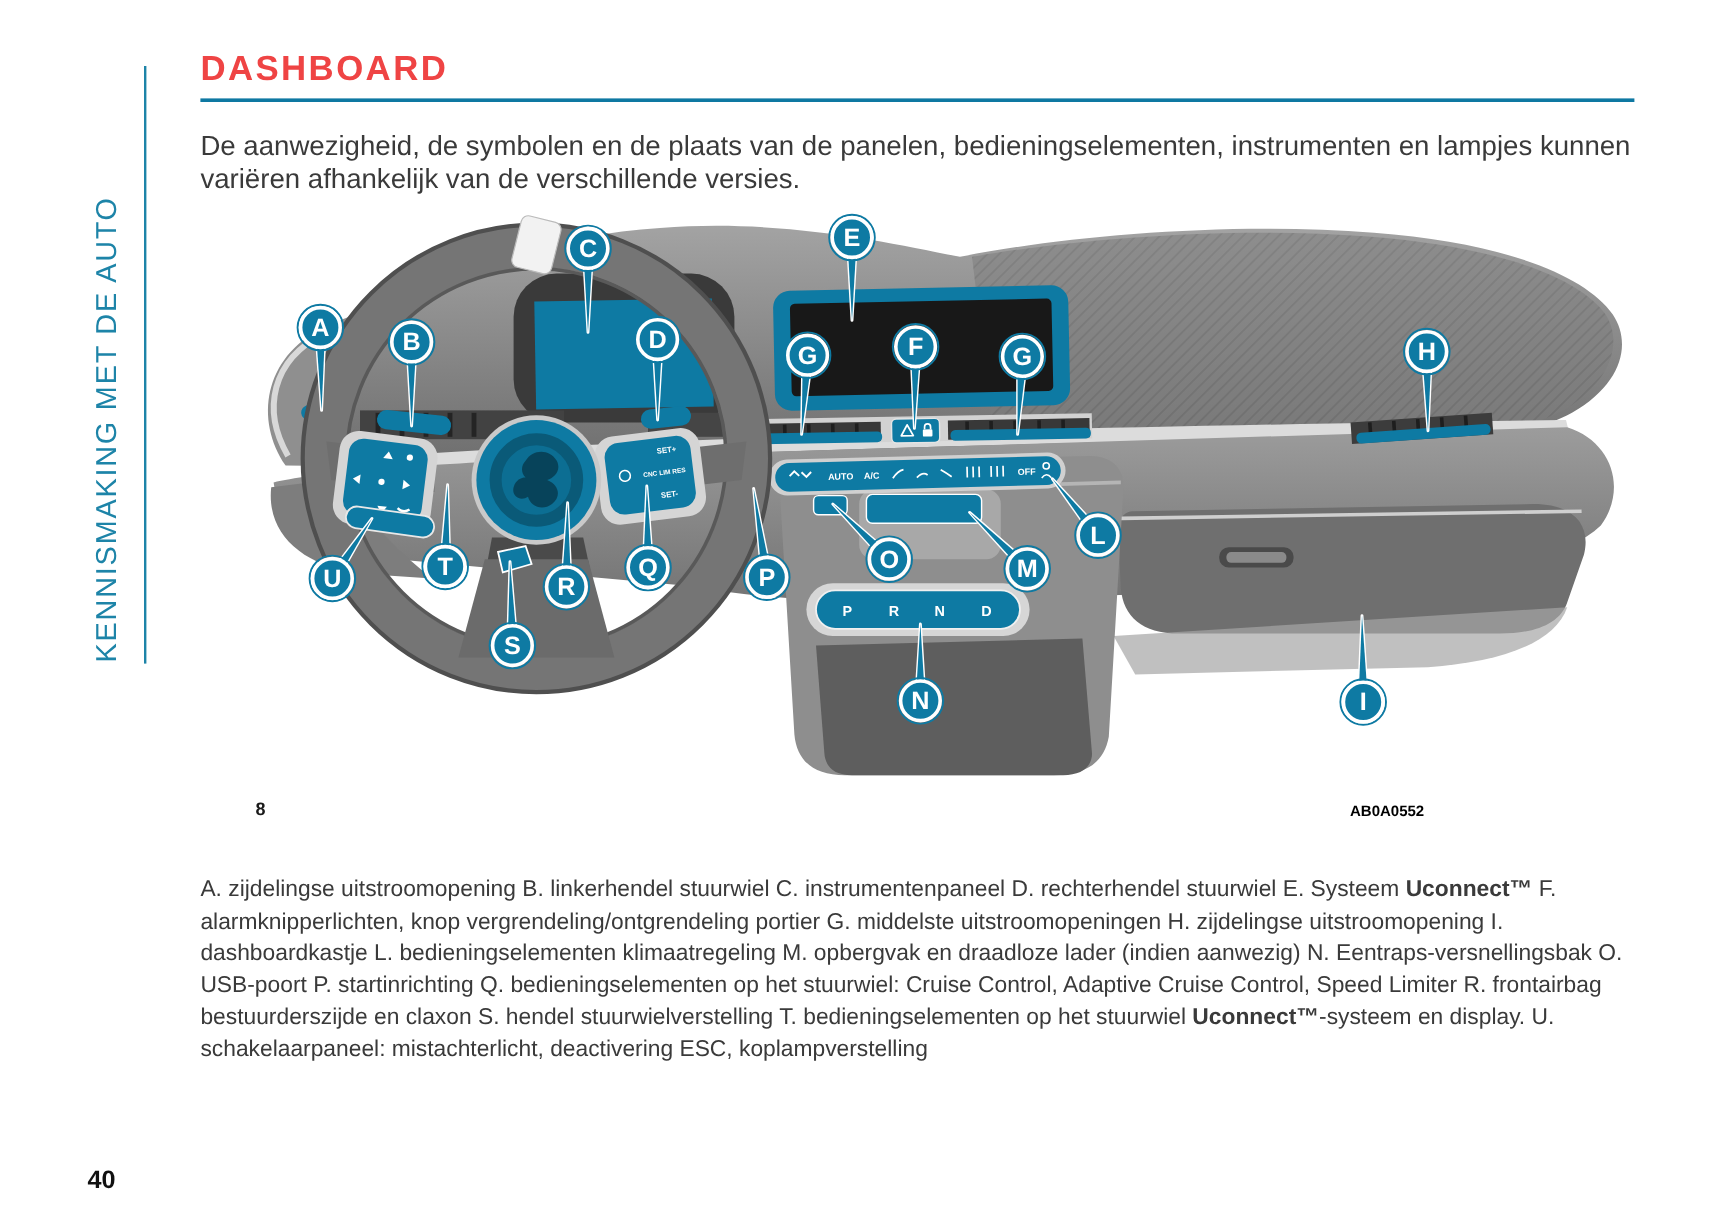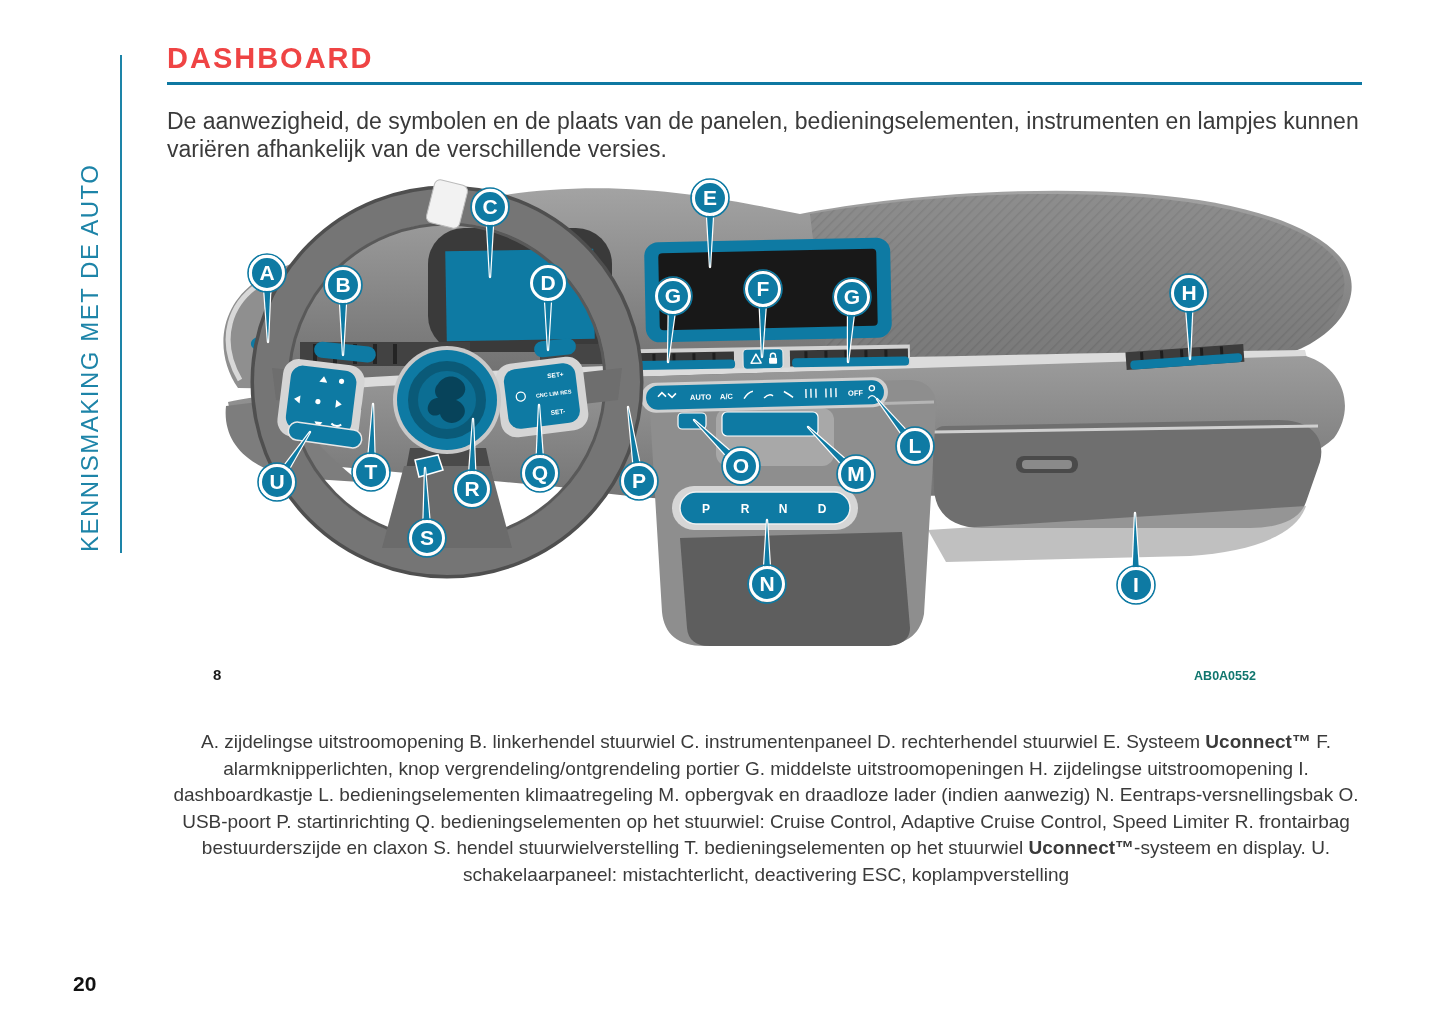--- a/index.html
+++ b/index.html
@@ -13,22 +13,22 @@
     font-size:24px;letter-spacing:1.5px;color:#1d84a8;white-space:nowrap;
   }
   .sidebar-rule{position:absolute;left:120px;top:55px;width:2px;height:498px;background:#1d84a8;}
   .title-wrap{position:absolute;left:167px;top:42px;width:1195px;}
   .page-title{margin:0;font-size:29px;font-weight:800;letter-spacing:2px;color:#ef4444;}
   .title-rule{height:3px;background:#0e78a2;margin-top:7px;}
   .intro{position:absolute;left:167px;top:84px;width:1195px;font-size:23px;line-height:28px;color:#3a3a3a;}
   .figure-area{position:absolute;left:210px;top:170px;width:1152px;height:492px;}
   .figure-area svg{display:block;width:1152px;height:492px;}
   .fig-number{position:absolute;left:213px;top:666px;font-size:15px;font-weight:bold;color:#1a1a1a;}
-  .fig-code{position:absolute;left:1125px;top:669px;width:200px;text-align:center;font-size:12.5px;font-weight:bold;color:#0f766e;}
-  .legend{position:absolute;left:167px;top:710px;width:1198px;font-size:19px;line-height:26.5px;color:#3a3a3a;text-align:center;}
+  .fig-code{position:absolute;left:1125px;top:669px;width:200px;text-align:left;font-size:12.5px;font-weight:bold;color:#000000;}
+  .legend{position:absolute;left:167px;top:710px;width:1198px;font-size:19px;line-height:26.5px;color:#3a3a3a;}
   .legend .b{font-weight:bold;}
   .page-number{position:absolute;left:73px;top:972px;font-size:21px;font-weight:800;color:#111;}
   .callout-letter{font-family:"Liberation Sans",sans-serif;font-size:21px;font-weight:800;fill:#ffffff;}
   .svg-tiny{font-family:"Liberation Sans",sans-serif;fill:#ffffff;font-weight:bold;}
 </style>
 </head>
 <body>
 
 <div class="sidebar-label">KENNISMAKING MET DE AUTO</div>
 <div class="sidebar-rule"></div>
@@ -336,13 +336,13 @@
         </g>
       </g>
 </svg>
 </div>
 
 <div class="fig-number">8</div>
 <div class="fig-code">AB0A0552</div>
 
 <p class="legend"><span>A. zijdelingse uitstroomopening B. linkerhendel stuurwiel C. instrumentenpaneel D. rechterhendel stuurwiel E. Systeem </span><span class="b">Uconnect™</span><span> F. alarmknipperlichten, knop vergrendeling/ontgrendeling portier G. middelste uitstroomopeningen H. zijdelingse uitstroomopening I. dashboardkastje L. bedieningselementen klimaatregeling M. opbergvak en draadloze lader (indien aanwezig) N. Eentraps-versnellingsbak O. USB-poort P. startinrichting Q. bedieningselementen op het stuurwiel: Cruise Control, Adaptive Cruise Control, Speed Limiter R. frontairbag bestuurderszijde en claxon S. hendel stuurwielverstelling T. bedieningselementen op het stuurwiel </span><span class="b">Uconnect™</span><span>-systeem en display. U. schakelaarpaneel: mistachterlicht, deactivering ESC, koplampverstelling</span></p>
 
-<div class="page-number">20</div>
+<div class="page-number">40</div>
 
 </body></html>

